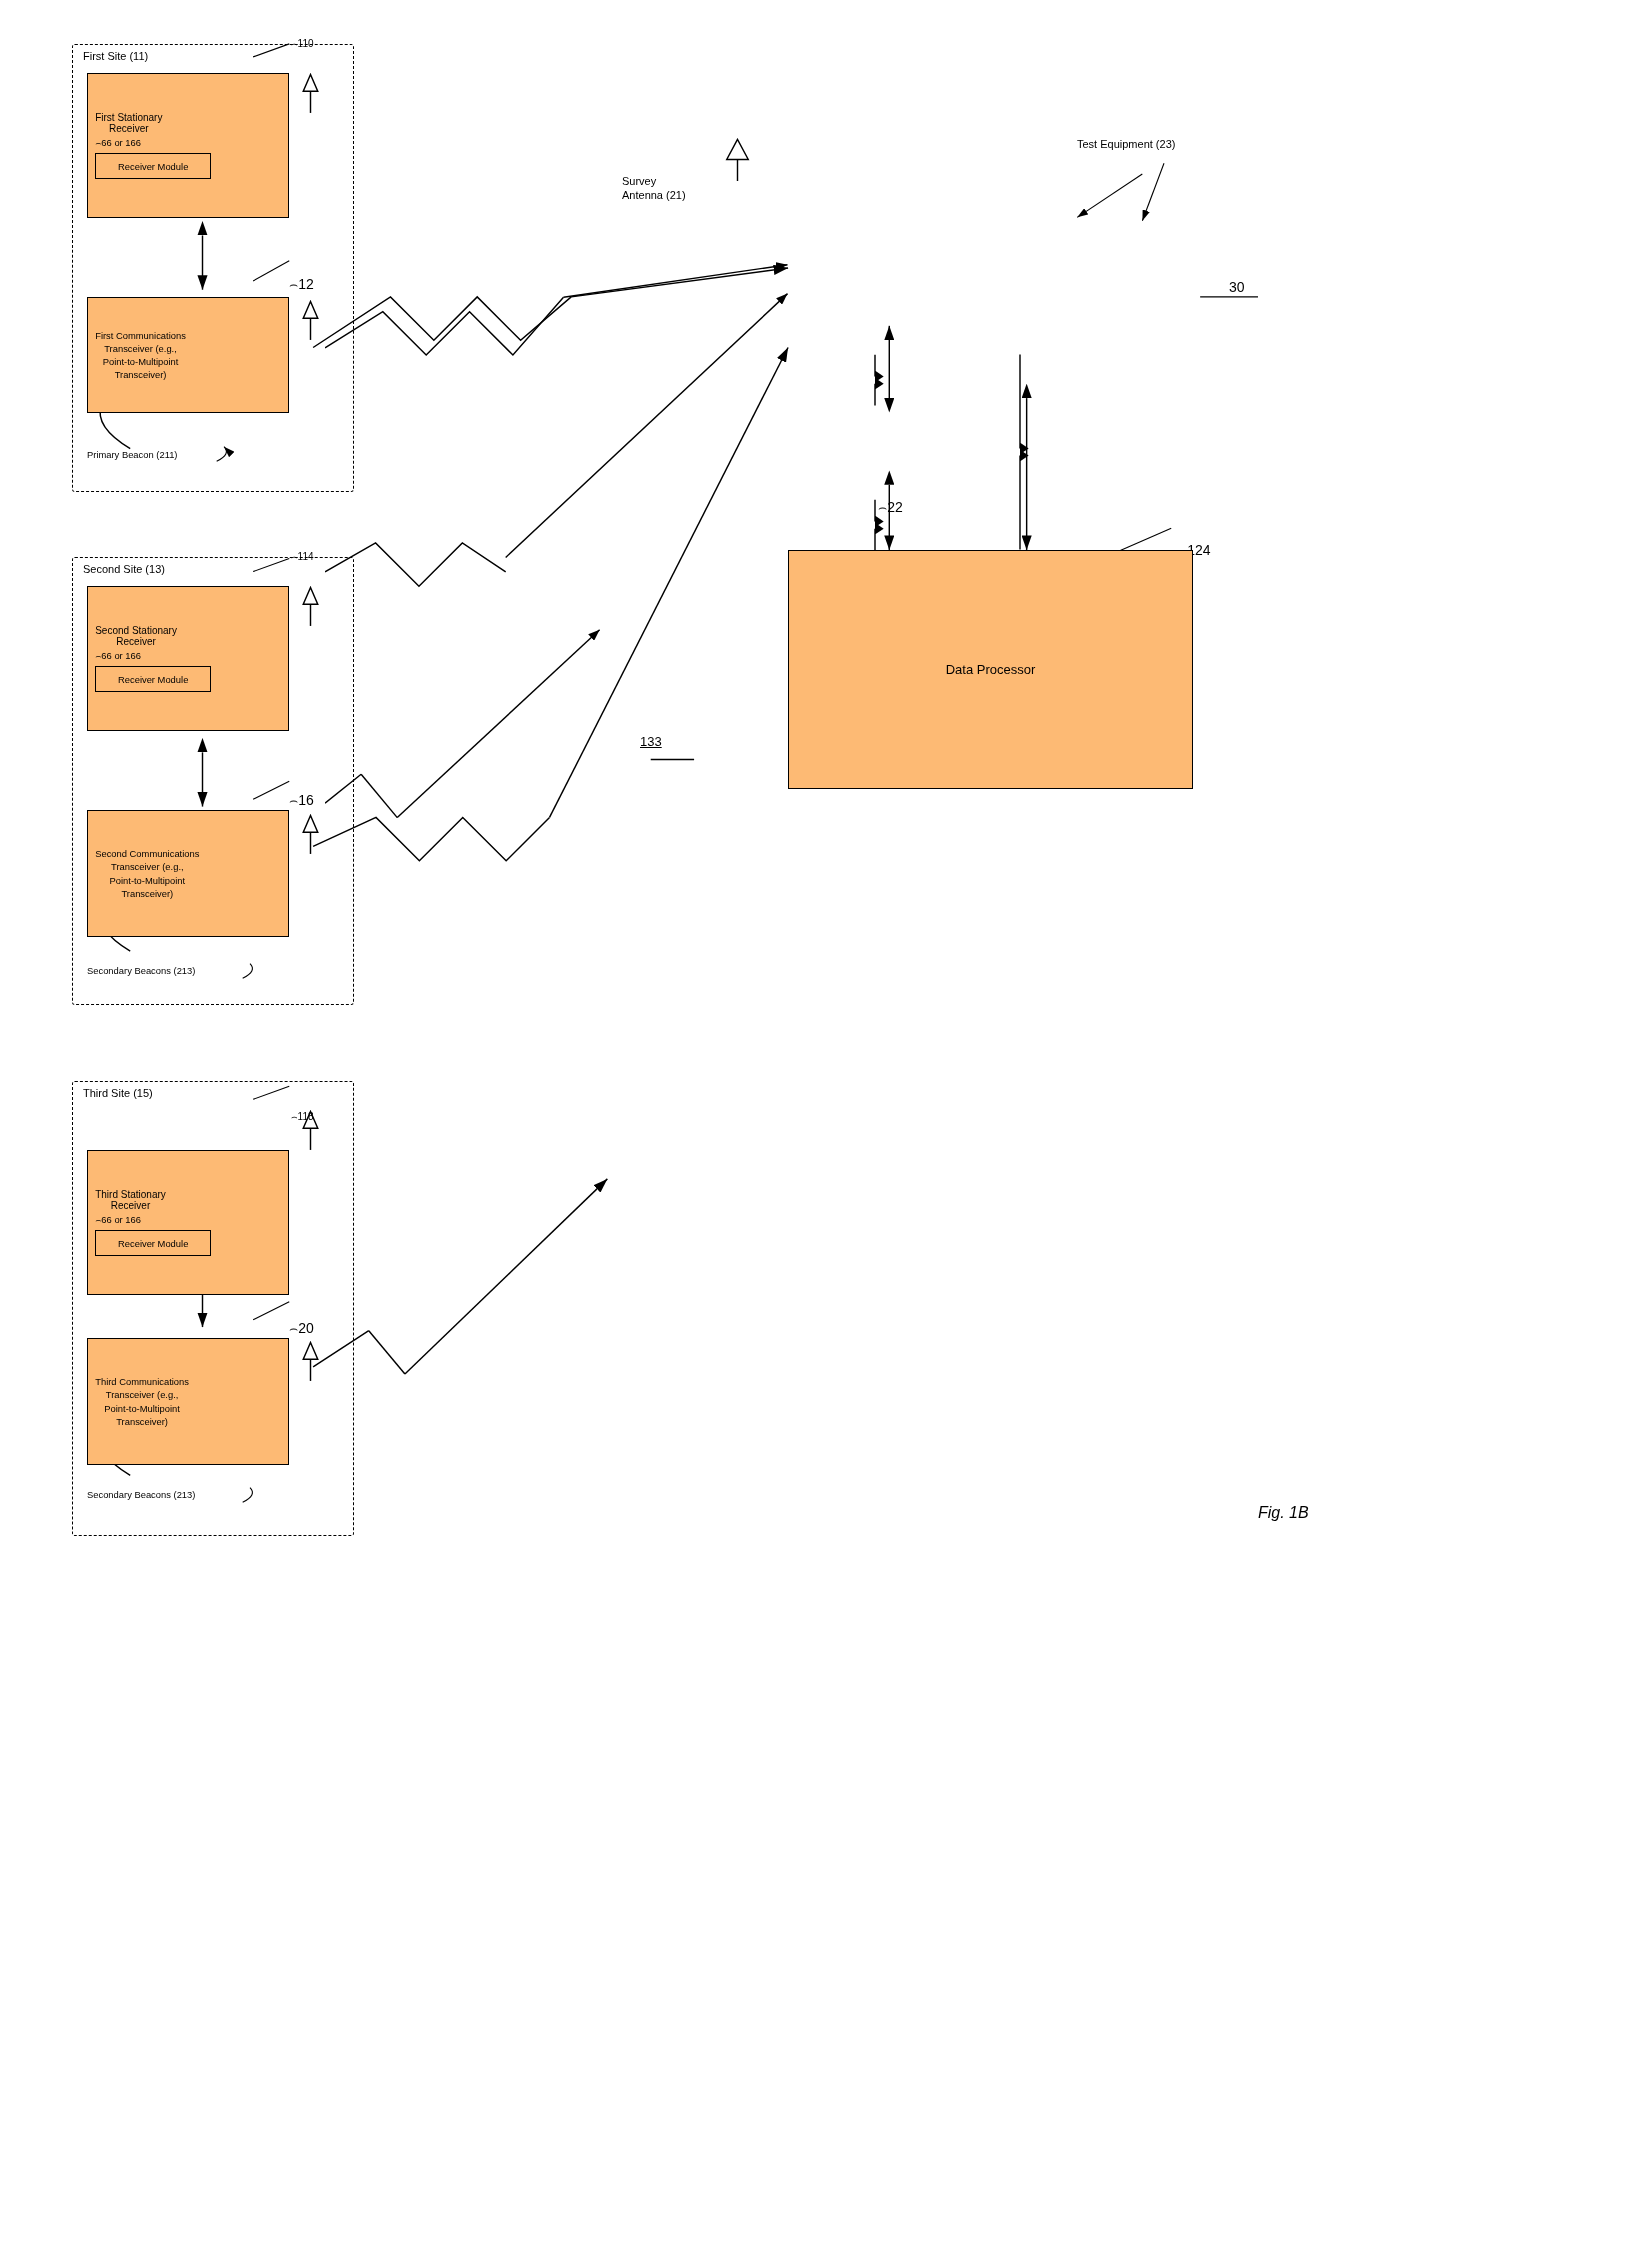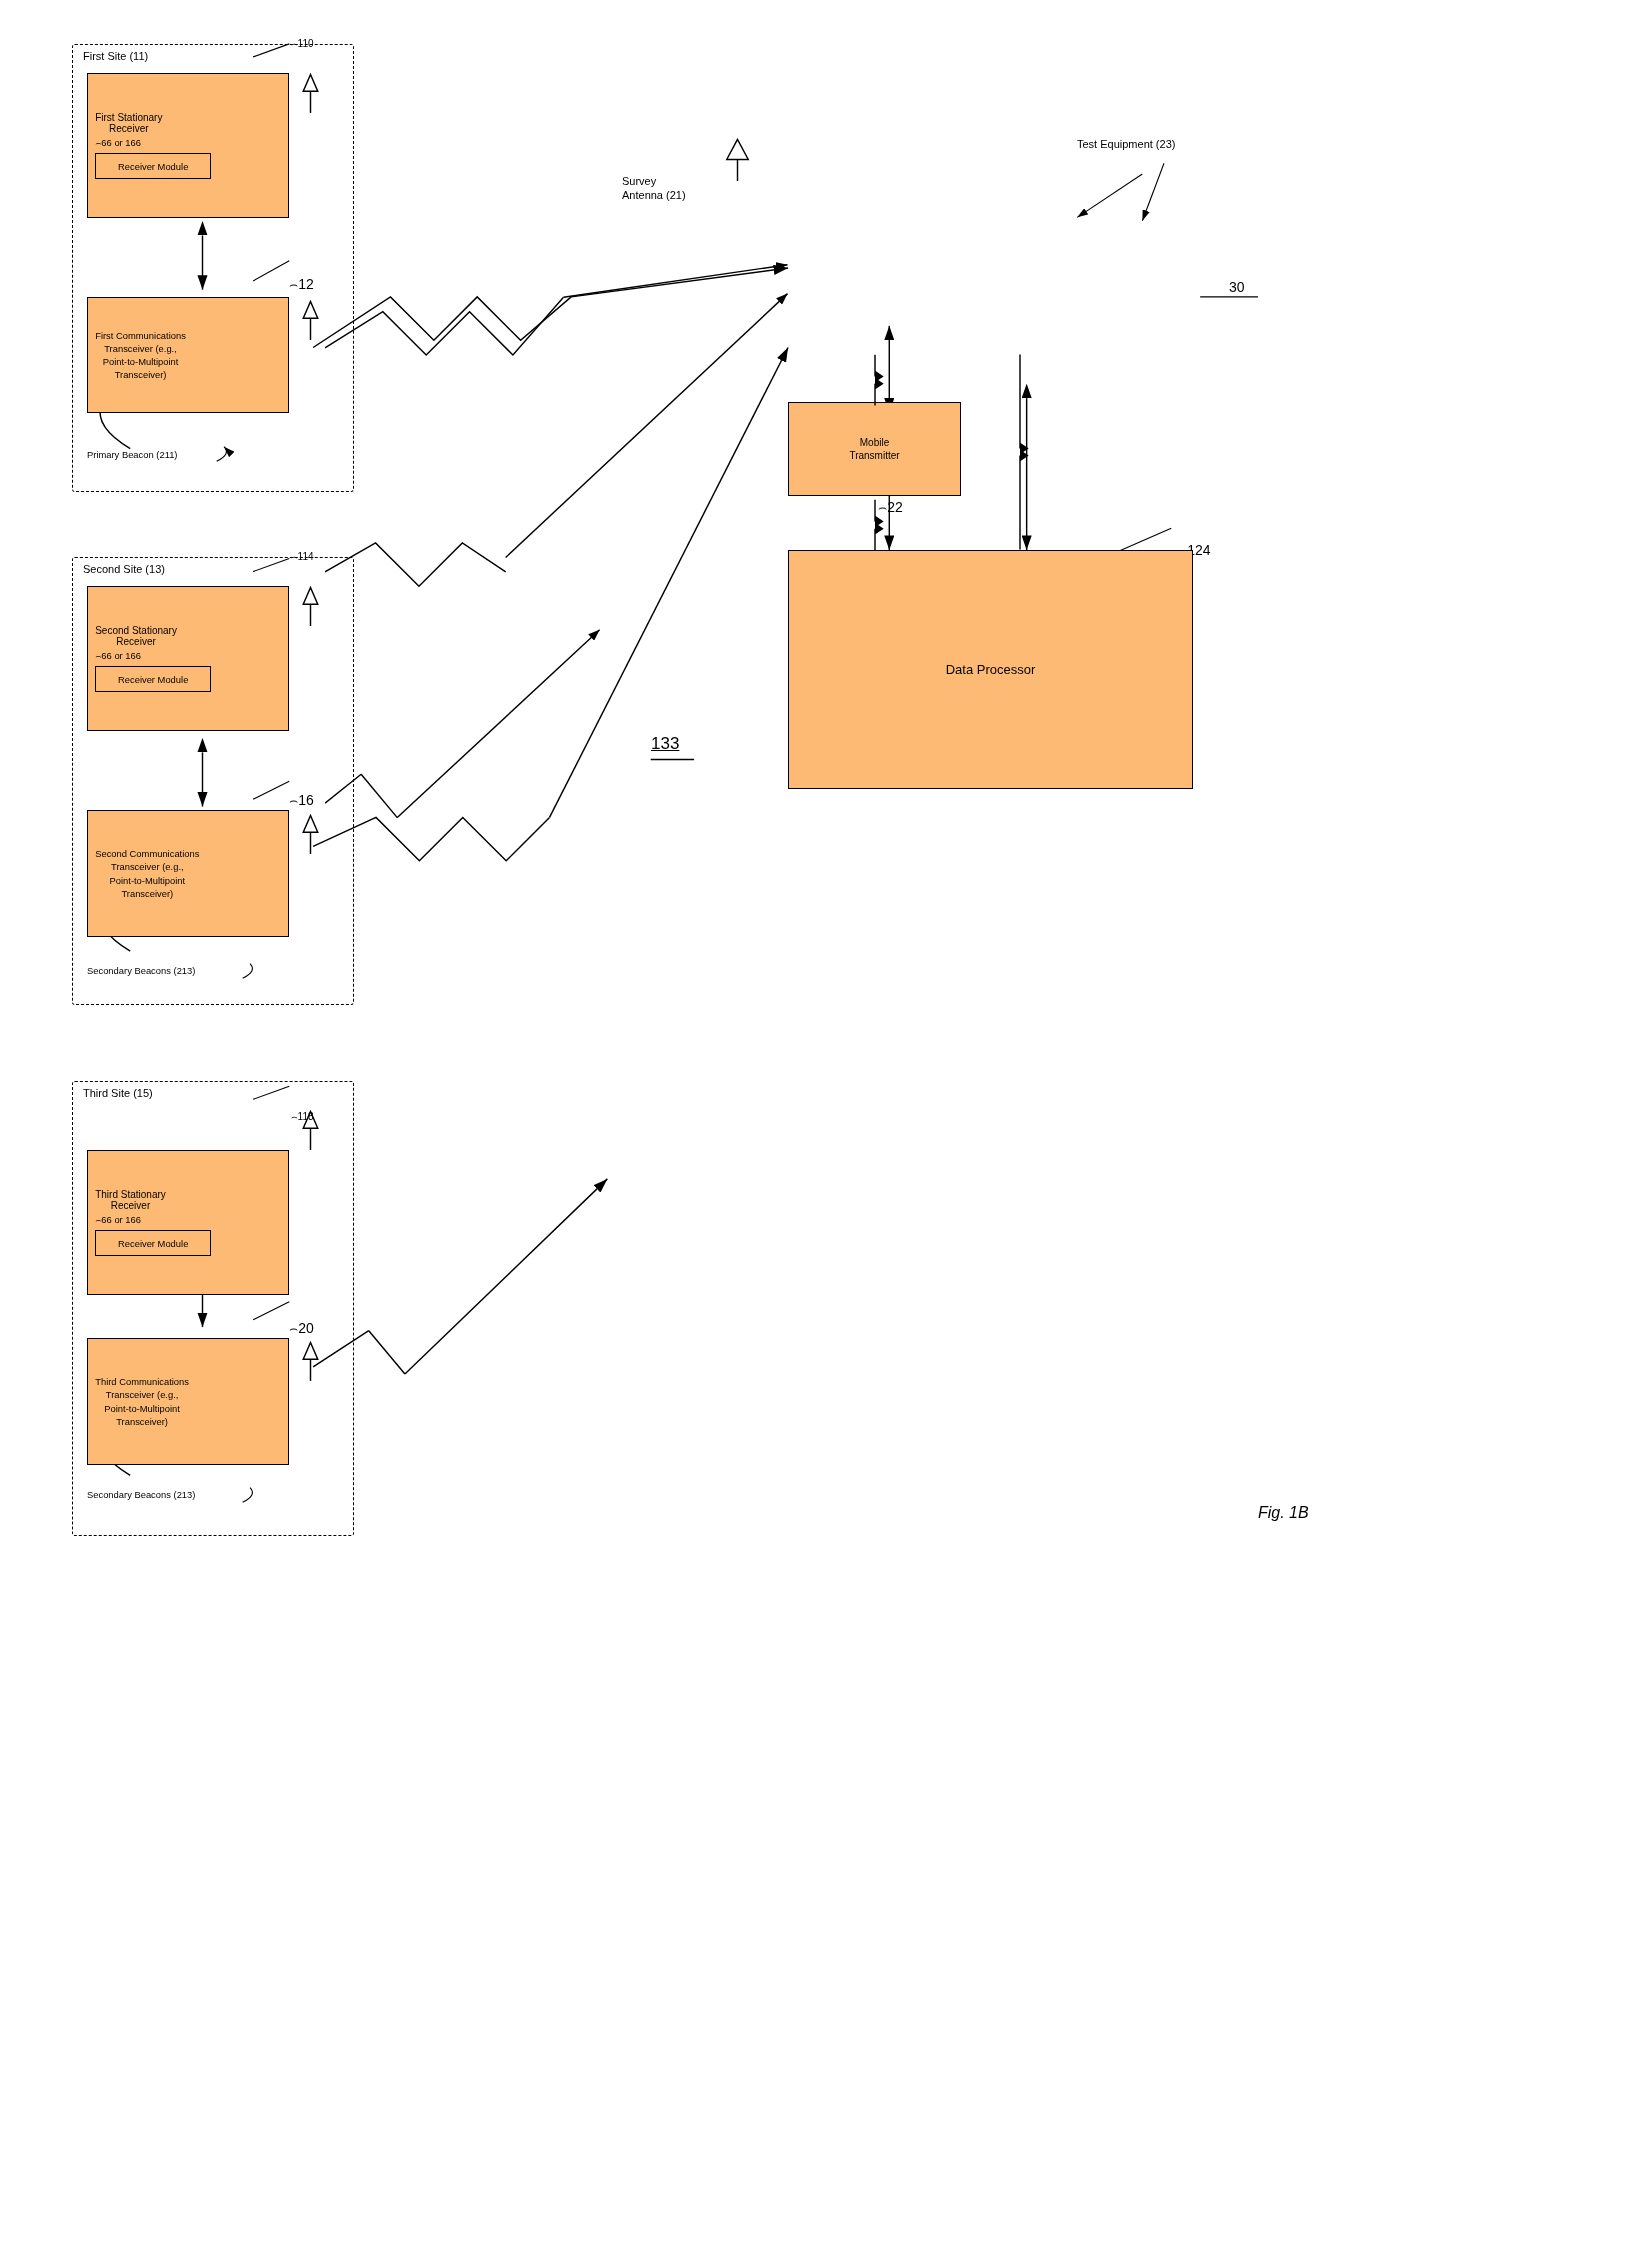--- a/index.html
+++ b/index.html
@@ -248,32 +248,29 @@
     <line x1="40" y1="10" x2="10" y2="90" stroke="#000" stroke-width="1.5" marker-end="url(#arrowhead2)"></line>
     <defs>
       <marker id="arrowhead2" markerWidth="8" markerHeight="6" refX="8" refY="3" orient="auto">
         <polygon points="0 0, 8 3, 0 6" fill="#000"></polygon>
       </marker>
     </defs>
   </svg>
 
   <div class="ref-num" style="left:1200px; top:257px;">30</div>
 
-  <div class="solid-box" style="left:759px; top:380px; width:173px; height:94px; flex-direction:column; align-items:center; justify-content:center; padding:7.2px;">
-    <div style="font-size:10px; line-height:1.3; text-align:center;">Mobile<br>Transmitter</div>
-  </div>
   <div class="ref-num" style="left:849px; top:477px;">⌢22</div>
 
   <div class="ref-num" style="left:1149px; top:520px;">⌢124</div>
 
   <div class="solid-box" style="left:759px; top:528px; width:405px; height:239px; flex-direction:column; align-items:center; justify-content:center;">
     <div style="font-size:13px;">Data Processor</div>
   </div>
 
-  <div style="position:absolute; left:611px; top:712px; font-size:17px; text-decoration:underline;margin-left:11px;">133</div>
+  <div style="position:absolute; left:611px; top:712px; font-size:13px; text-decoration:underline;">133</div>
 
   <svg style="position:absolute; left:296px; top:145px; width:477px; height:723px;" viewBox="0 0 660 1000">
 
     <polyline points="0,250 80,200 140,260 200,200 260,260 330,180" stroke="#000" stroke-width="2" fill="none"></polyline>
     <line x1="330" y1="180" x2="640" y2="135" stroke="#000" stroke-width="2" marker-end="url(#arr1)"></line>
 
     <polyline points="0,560 70,520 130,580 190,520 250,560" stroke="#000" stroke-width="2" fill="none"></polyline>
     <line x1="250" y1="540" x2="640" y2="175" stroke="#000" stroke-width="2" marker-end="url(#arr1)"></line>
 
     <line x1="0" y1="880" x2="50" y2="840" stroke="#000" stroke-width="2"></line>

